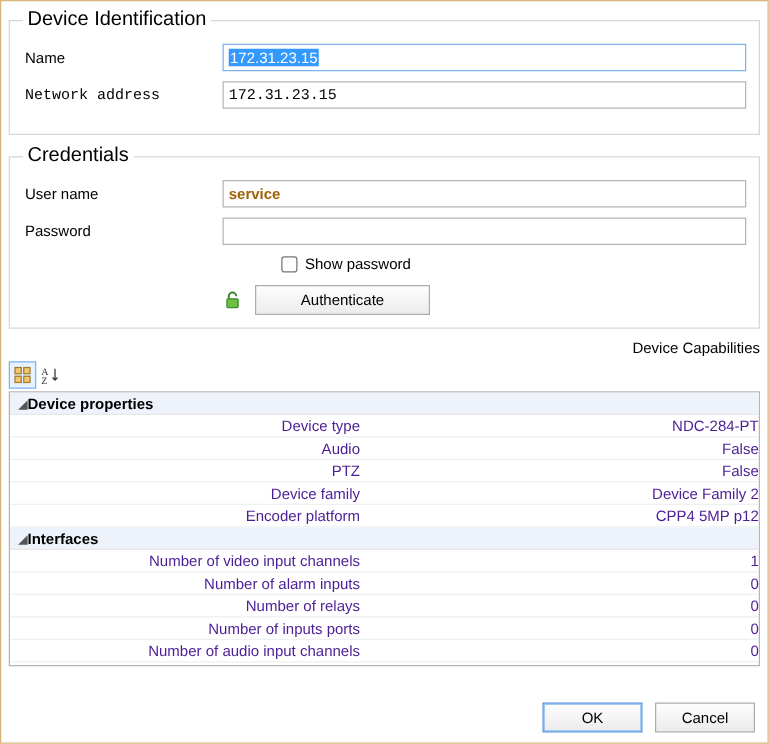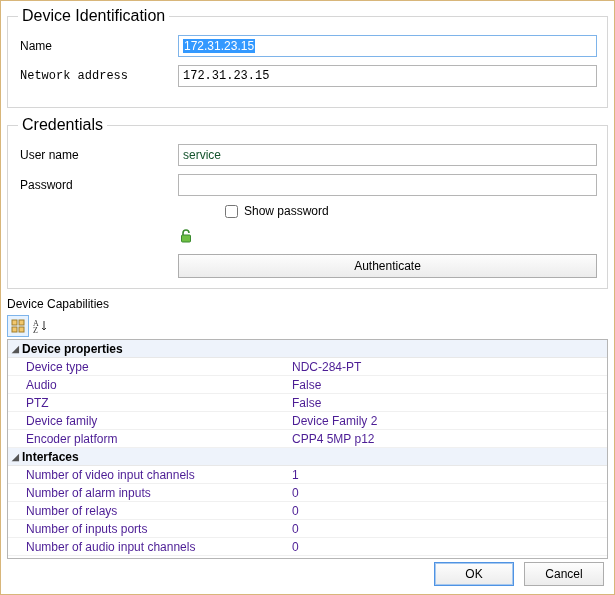--- a/index.html
+++ b/index.html
@@ -52,48 +52,49 @@
     line-height: 16px;
     width: 100%;
   }
   .sel-highlight .sel {
     background: #3399ff;
     color: #fff;
     padding: 0 1px;
   }
   .disabled-input {
     background: #f5f5f5;
-    color: #14532d;
+    color: #a16207;
     border: 1px solid #d6d6d6;
+    font-weight: bold;
   }
   .checkbox-row {
     display: flex;
     align-items: center;
     margin-left: 160px;
     margin-bottom: 10px;
     padding-left: 47px;
   }
   .checkbox-row input { margin: 0 6px 0 0; }
   .auth-row {
     display: flex;
+    align-items: center;
     margin-left: 160px;
     gap: 10px;
-    flex-direction: column;
   }
   .btn {
     height: 24px;
     min-width: 140px;
     border: 1px solid #adadad;
     background: linear-gradient(#fdfdfd,#ececec);
     font-family: inherit;
     font-size: 12px;
     cursor: pointer;
   }
   .lock-icon svg { display: block; }
-  .caps-section { margin-top: 2px; }
+  .caps-section { margin-top: 2px; text-align: right; }
   .caps-label { font-size: 12px; margin-bottom: 4px; }
   .toolbar {
     display: flex;
     gap: 2px;
     margin-bottom: 2px;
   }
   .tbbtn {
     width: 22px;
     height: 22px;
     border: 1px solid #b5b5b5;

